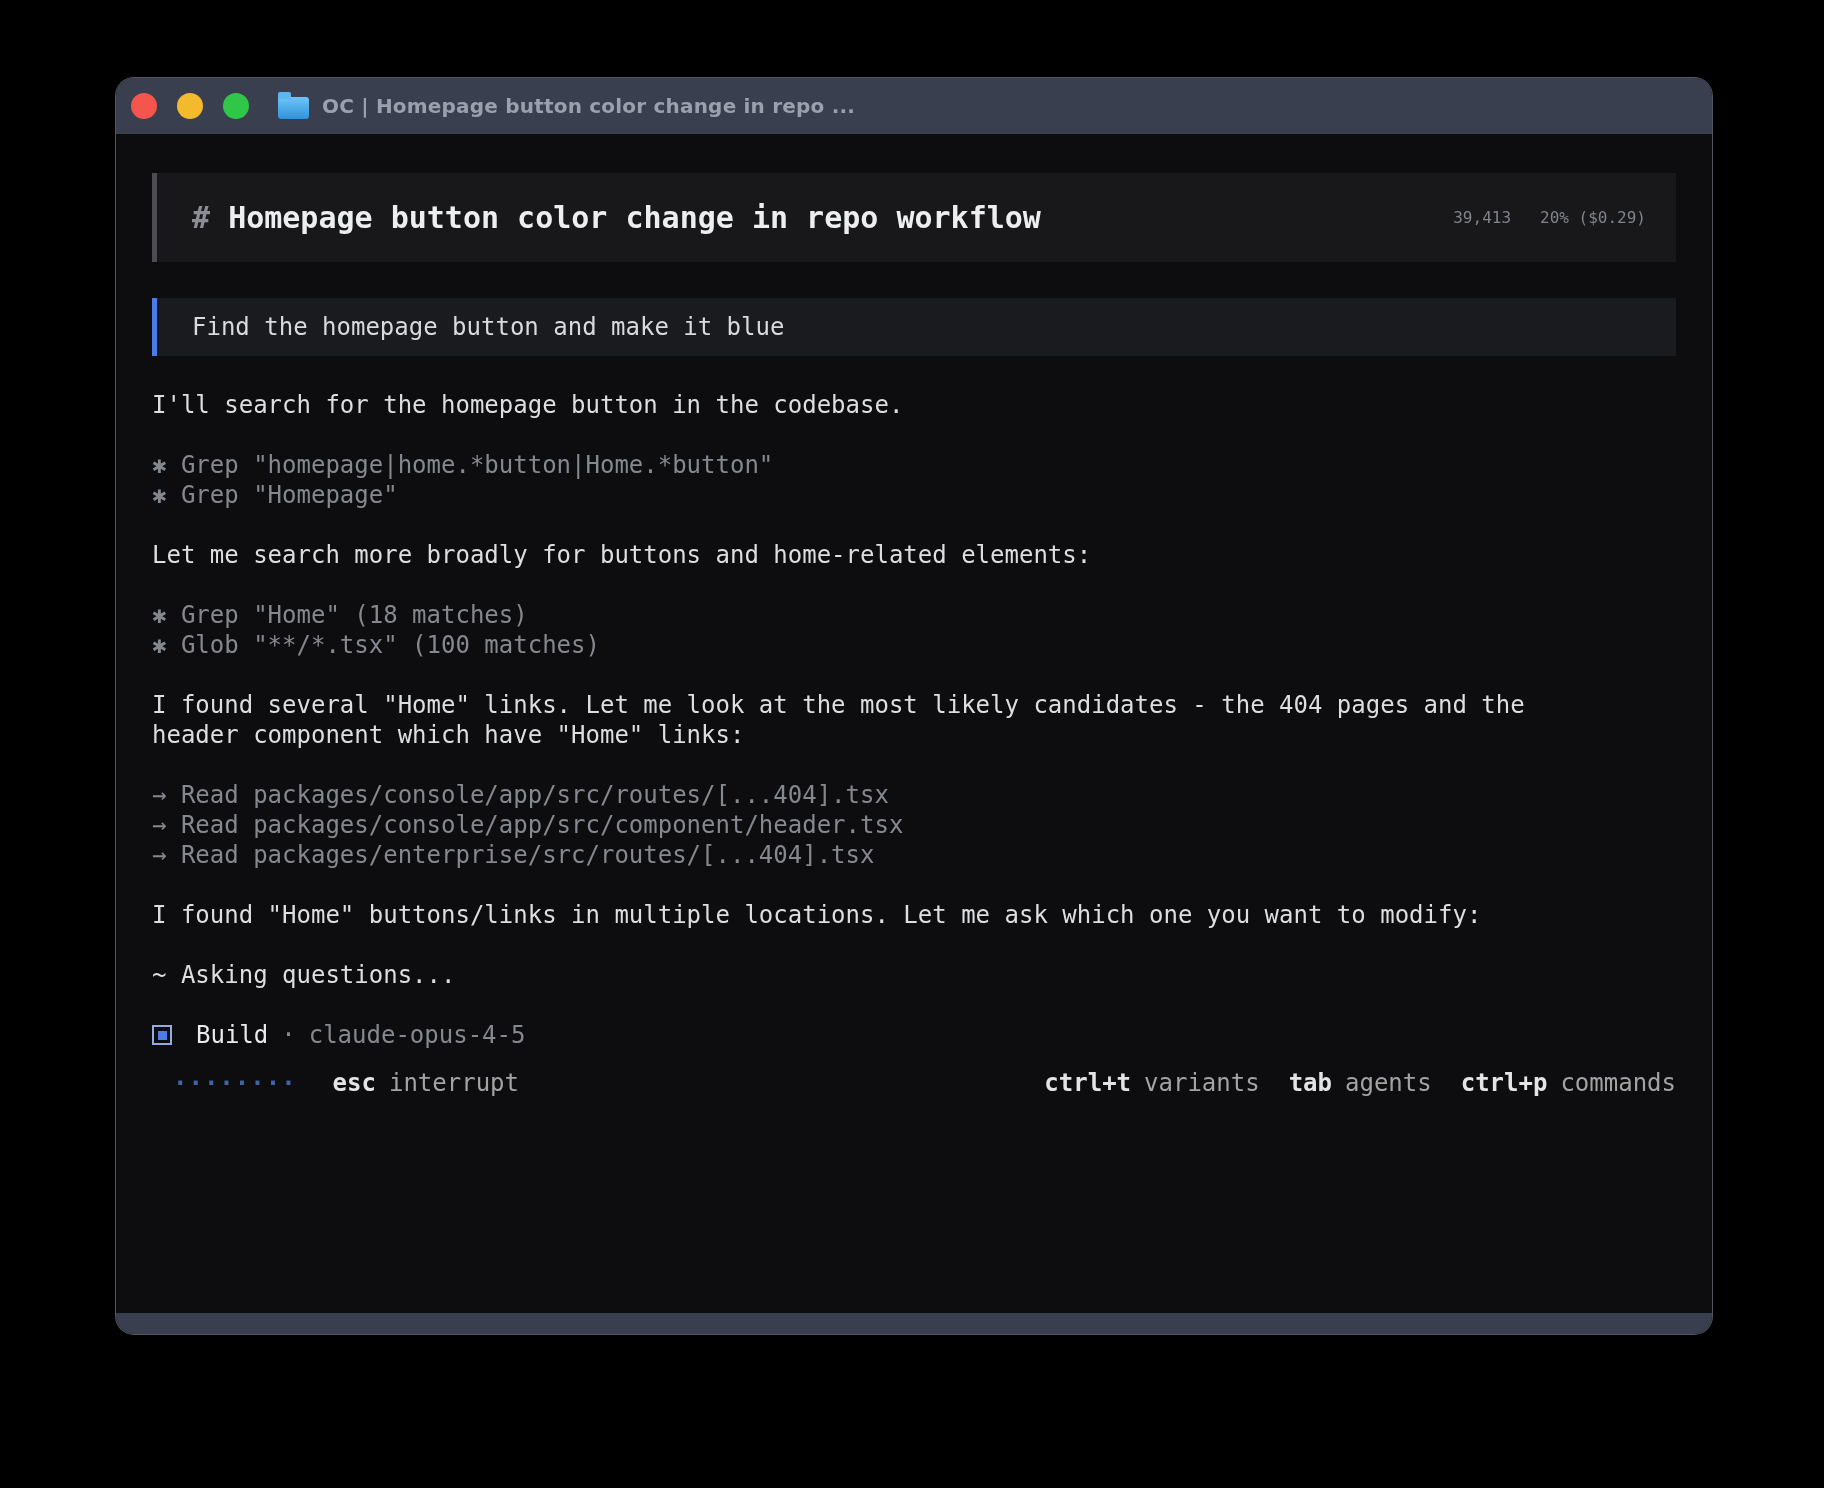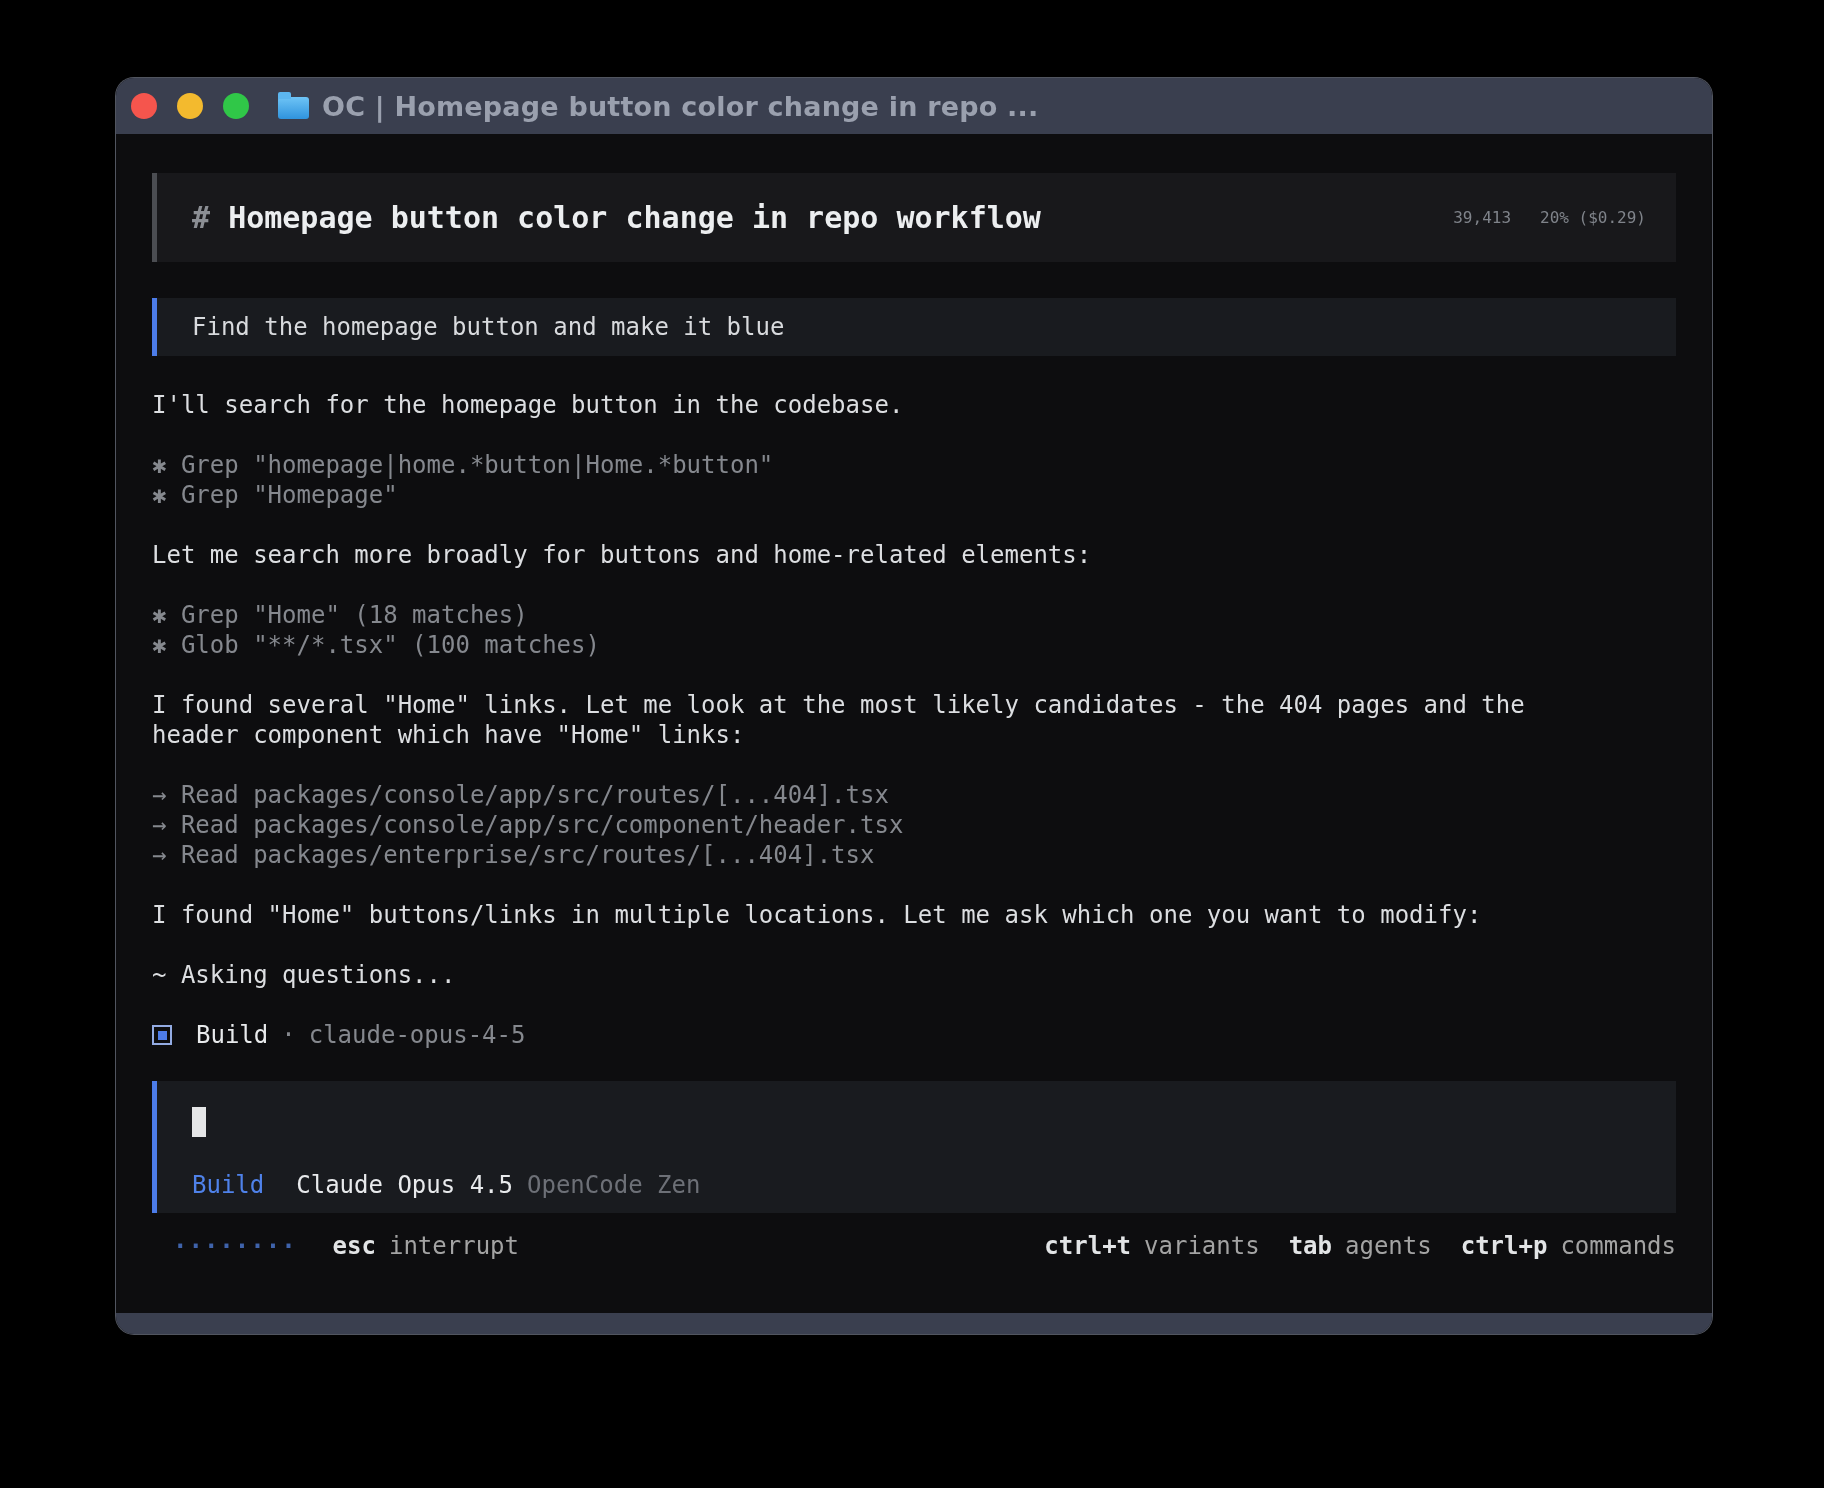--- a/index.html
+++ b/index.html
@@ -21,21 +21,21 @@
   .tl { width: 26px; height: 26px; border-radius: 50%; border: none; padding: 0; cursor: pointer; }
   .tl.red { background: #f5554d; }
   .tl.yellow { background: #f3ba2e; }
   .tl.green { background: #30c748; }
   .title-group { display: flex; align-items: center; margin-left: 29px; }
   .folder { position: relative; width: 31px; height: 22px; margin-top: 3px;
     background: linear-gradient(#6ec4f6, #2f93dd); border-radius: 3px; }
   .folder::before { content: ""; position: absolute; top: -5px; left: 0; width: 13px; height: 7px;
     background: #5cb6ef; border-radius: 2px 2px 0 0; }
   .wtitle { margin-left: 13px; font-family: "DejaVu Sans", sans-serif; font-weight: bold;
-    font-size: 27px; color: #9aa0ae; letter-spacing: 0.2px; }
+    font-size: 20px; color: #9aa0ae; letter-spacing: 0.2px; }
 
   
   .terminal { padding: 39px 36px 0 36px; font-size: 24px; }
 
   .session-header {
     height: 89px; background: #18181b; border-left: 5px solid #4b4d52;
     display: flex; align-items: center; justify-content: space-between;
     padding: 0 30px 0 35px; margin-bottom: 36px;
   }
   .heading { font-weight: bold; font-size: 30px; color: #eceef0; white-space: pre; }
@@ -151,28 +151,20 @@
       <div class="agent-row">
         <span class="agent-icon">
             <i></i>
           </span>
         <span class="label">Build</span>
         <span class="dot">·</span>
         <span class="model">claude-opus-4-5</span>
       </div>
     </div>
 
-    <div class="input-panel">
-      <div class="cursor-line">
-        <span class="cursor"></span>
-      </div>
-      <div class="model-line">
-        <span class="mode">Build</span><span class="model-name">Claude Opus 4.5</span><span class="provider">OpenCode Zen</span>
-      </div>
-    </div>
 
     <div class="footer">
       <div class="left">
         <span class="spinner">········</span>
         <span class="hint-key">esc</span>
         <span class="hint-label">interrupt</span>
       </div>
       <div class="right">
         <span class="hint-group">
           <span class="hint-key">ctrl+t</span><span class="hint-label">variants</span>

